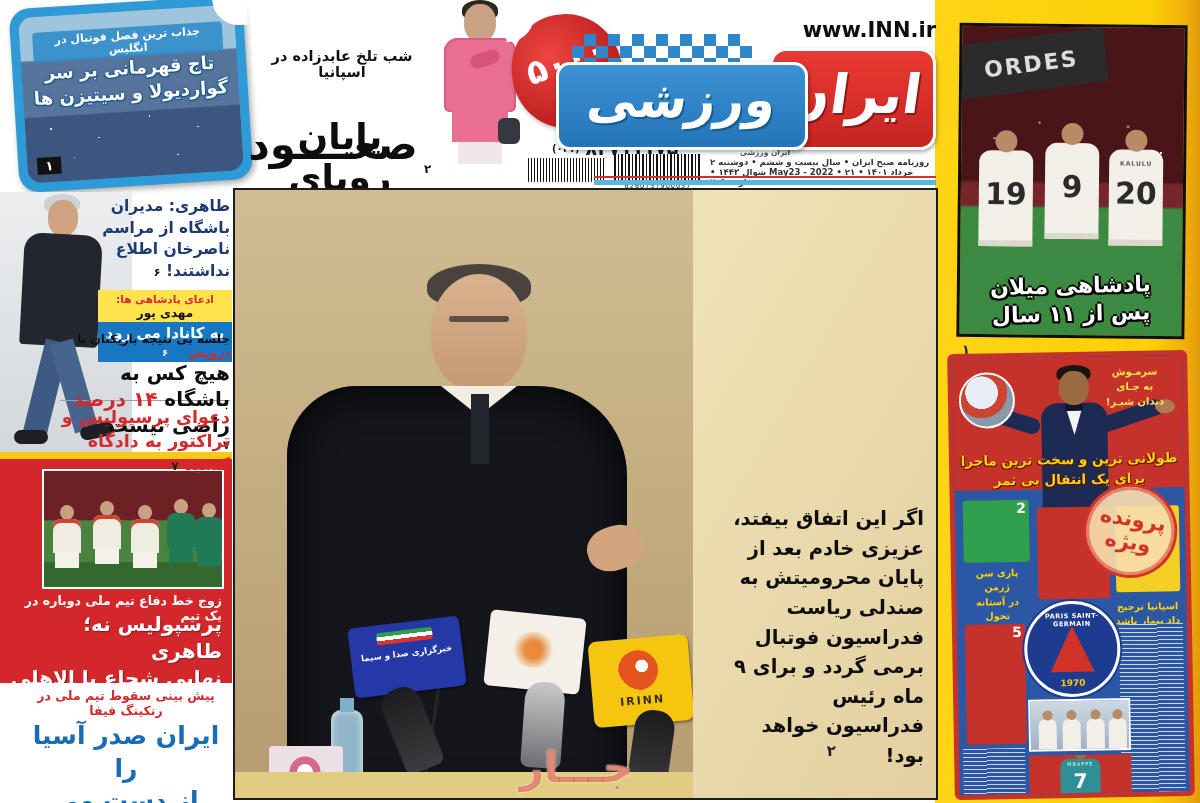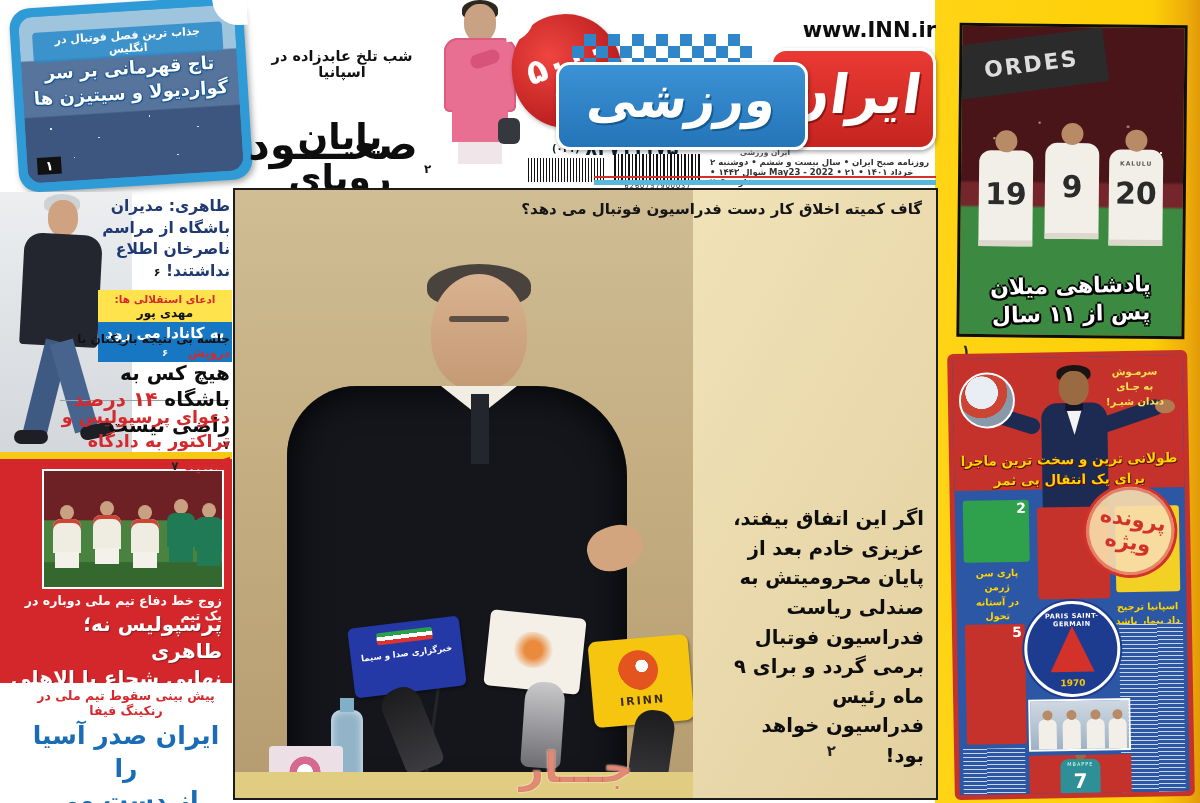--- a/index.html
+++ b/index.html
@@ -356,21 +356,20 @@
         <div class="txt">IRINN</div>
       </div>
       <div class="mic mic1"></div>
       <div class="mic mic2"></div>
       <div class="mic mic3"></div>
       <div class="bottle"></div>
       <div class="tissue"></div>
       <div class="table-edge"></div>
       <div class="watermark">جـــار</div>
     </div>
-    <div class="mk rtl">گاف کمیته اخلاق کار دست فدراسیون فوتبال می دهد؟</div>
     <div class="mh rtl">
     </div>
     <div class="mb rtl">اگر این اتفاق بیفتد، عزیزی خادم بعد از پایان محرومیتش به صندلی ریاست فدراسیون فوتبال برمی گردد و برای ۹ ماه رئیس فدراسیون خواهد بود!</div>
     <div class="mb-pg">۲</div>
   </div>
 
   <div class="abs qz">
     <div class="qz-hair"></div>
     <div class="qz-head"></div>
     <div class="qz-suit"></div>
@@ -378,21 +377,21 @@
     <div class="qz-leg2"></div>
     <div class="qz-shoe1"></div>
     <div class="qz-shoe2"></div>
   </div>
   <div class="abs taheri rtl">
     <span>طاهری: مدیران باشگاه از مراسم ناصرخان اطلاع نداشتند!</span>
     <span class="pg">۶</span>
   </div>
   <div class="abs mehdi rtl">
     <div class="mehdi-r1">
-      <span class="lbl">ادعای استقلالی ها:</span>
+      <span class="lbl">ادعای پادشاهی ها:</span>
       <span>مهدی پور</span>
     </div>
     <div class="mehdi-r2">
       <span>به کانادا می رود</span>
       <span class="pg">۶</span>
     </div>
   </div>
   <div class="abs darvish rtl">
     <div class="k">
       <span>جلسه بی نتیجه بازیکنان با </span><em>درویش</em>

